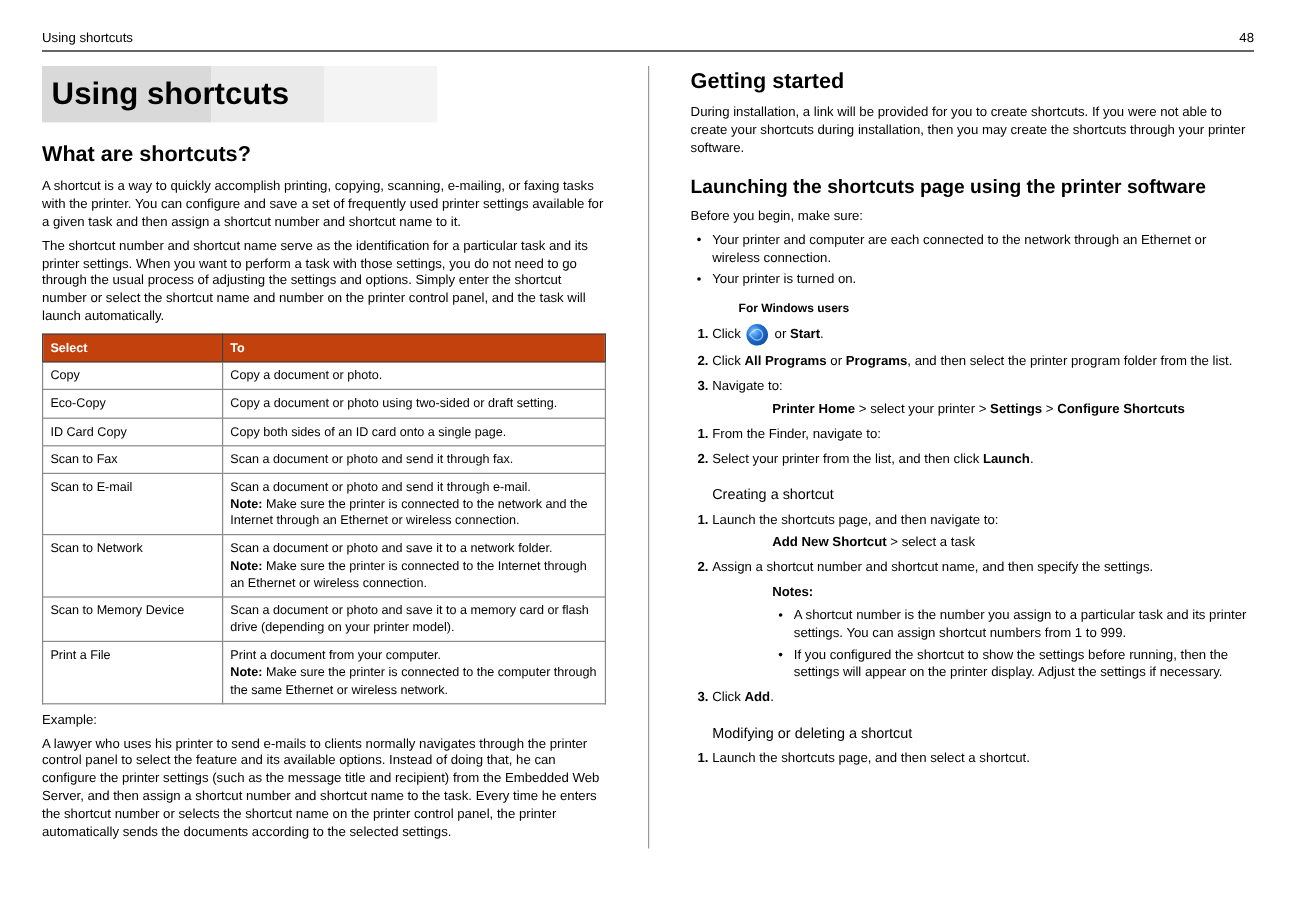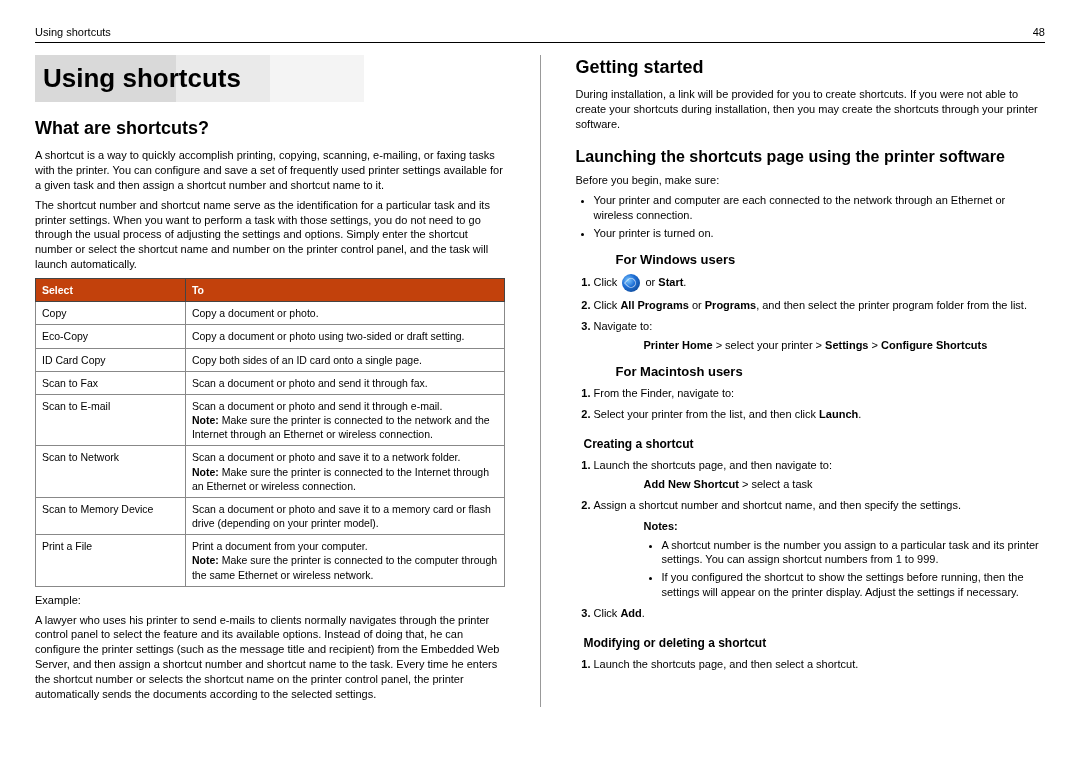--- a/index.html
+++ b/index.html
@@ -43,25 +43,25 @@
     font-weight: bold;
     margin: 0 0 8px 0;
   }
   h3.subsection {
     font-size: 16px;
     font-weight: bold;
     margin: 14px 0 6px 0;
   }
   h4.subsub {
     font-size: 12px;
-    font-weight: bold;
-    margin: 14px 0 6px 8px;
+    font-weight: normal;
+    margin: 14px 0 6px 18px;
   }
   h5.tiny {
-    font-size: 13px;
+    font-size: 10px;
     font-weight: bold;
     margin: 10px 0 5px 0;
     padding-left: 40px;
   }
   p { margin: 5px 0; }
   table.shortcut-table {
     border-collapse: collapse;
     width: 100%;
     margin: 6px 0;
     font-size: 10.5px;
@@ -221,21 +221,20 @@
         <span>Click </span><b>All Programs</b><span> or </span><b>Programs</b><span>, and then select the printer program folder from the list.</span>
       </li>
       <li>
         <span>Navigate to:</span>
         <div class="sub-indent" style="margin-top:4px">
           <b>Printer Home</b><span> &gt; select your printer &gt; </span><b>Settings</b><span> &gt; </span><b>Configure Shortcuts</b>
         </div>
       </li>
     </ol>
 
-    <h5 class="tiny">For Macintosh users</h5>
     <ol class="steps">
       <li>
         <span>From the Finder, navigate to:</span>
       </li>
       <li>
         <span>Select your printer from the list, and then click </span><b>Launch</b><span>.</span>
       </li>
     </ol>
 
     <h4 class="subsub">Creating a shortcut</h4>

